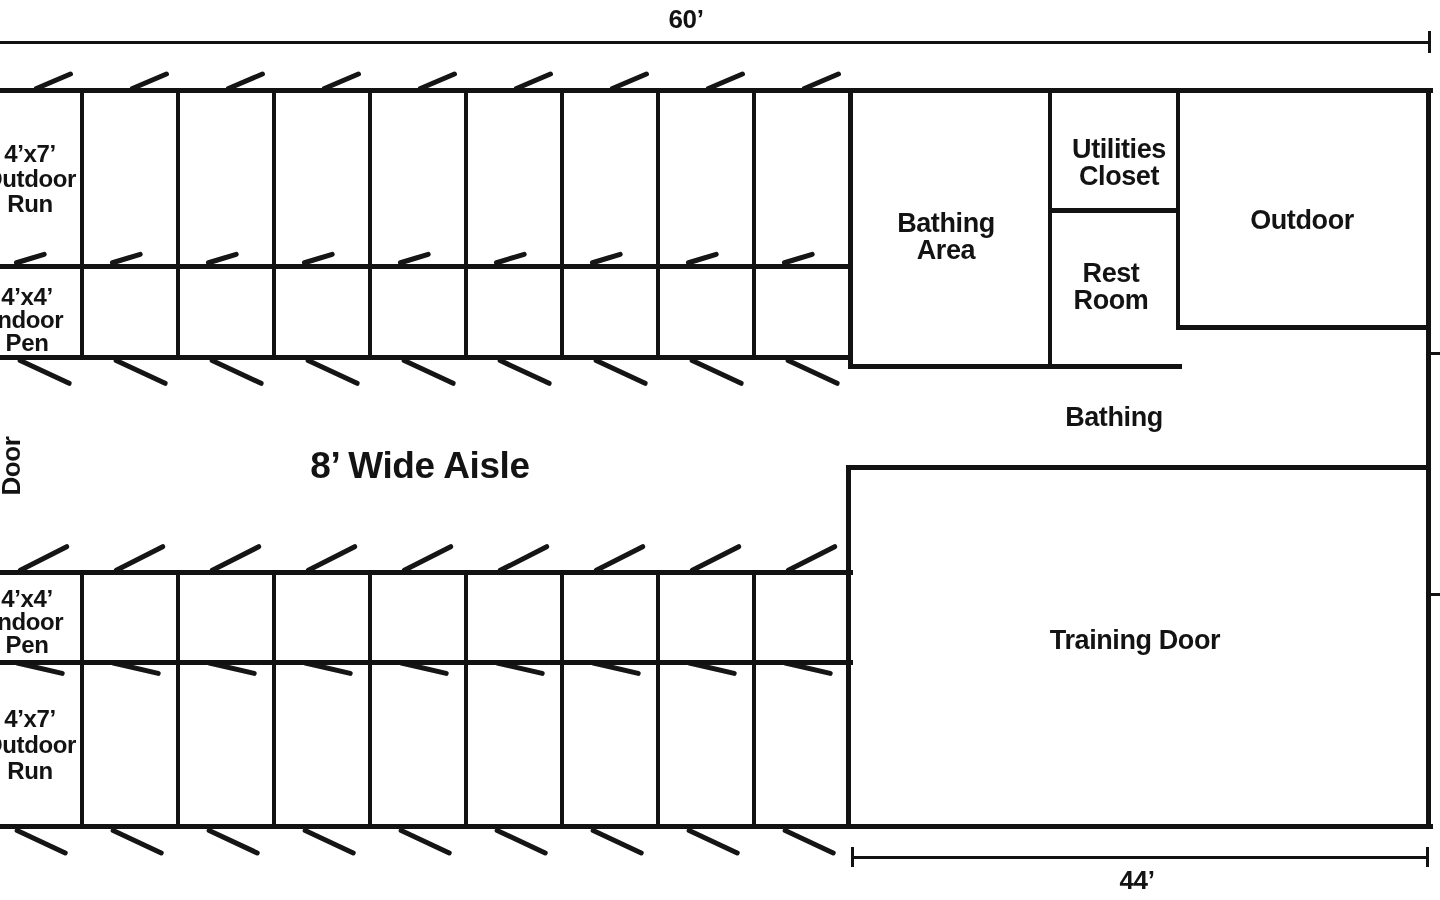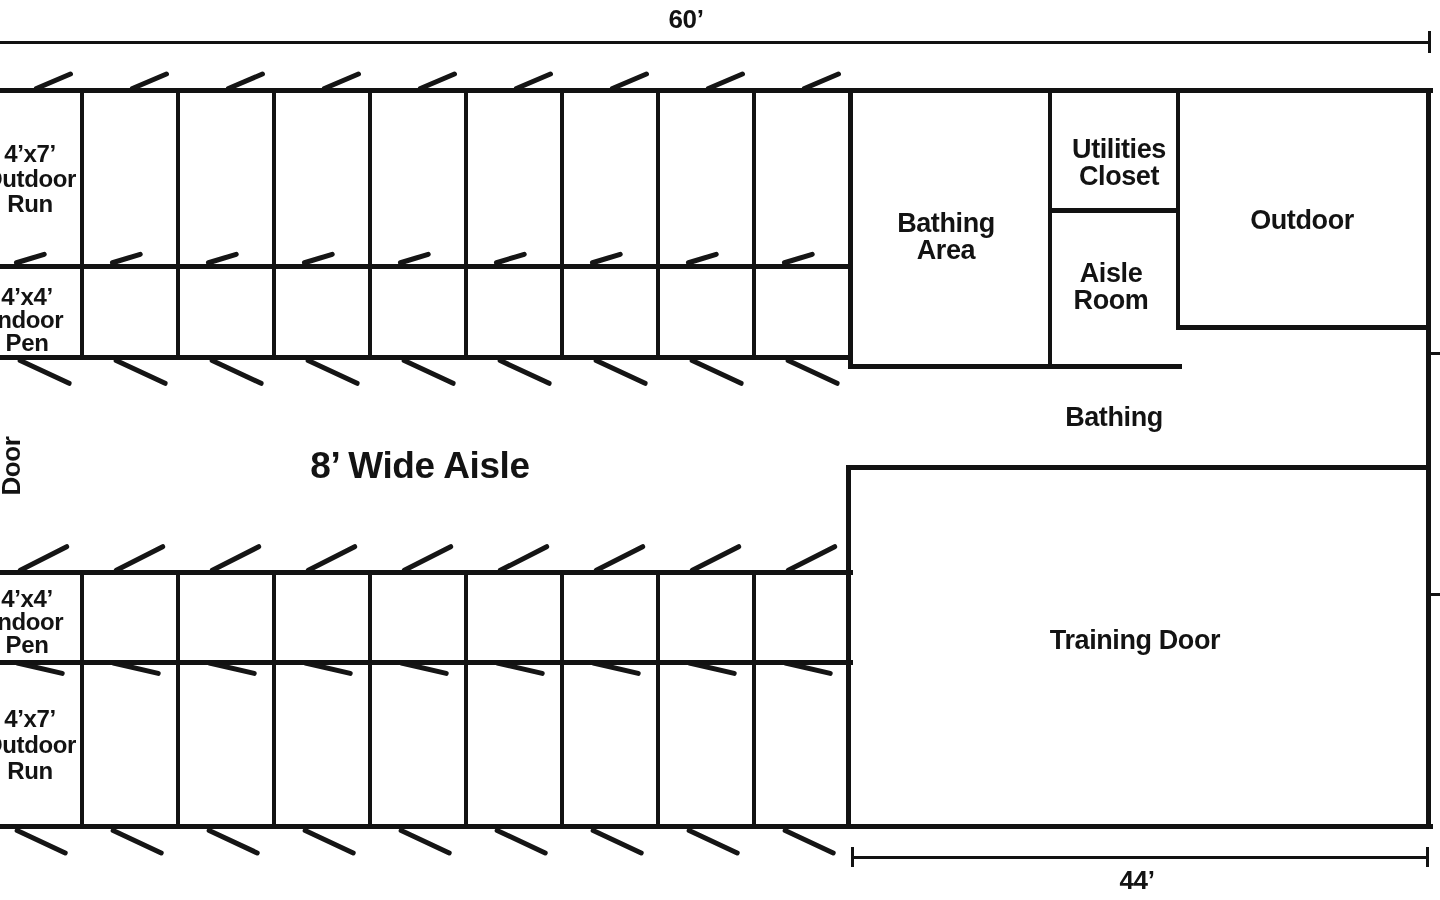--- a/index.html
+++ b/index.html
@@ -126,21 +126,21 @@
   <div class="lbl f-cell-tight" style="left:27px;top:319px;">4’x4’
 Indoor
 Pen</div>
 
   <div class="lbl f-room" style="left:946px;top:237px;">Bathing
 Area</div>
 
   <div class="lbl f-room" style="left:1119px;top:163px;">Utilities
 Closet</div>
 
-  <div class="lbl f-room" style="left:1111px;top:287px;">Aisle
+  <div class="lbl f-room" style="left:1111px;top:287px;">Rest
 Room</div>
 
   <div class="lbl f-room" style="left:1302px;top:220px;">Outdoor</div>
 
   <div class="lbl f-room" style="left:1114px;top:417px;">Bathing</div>
 
   <div class="lbl f-aisle" style="left:420px;top:466px;">8’ Wide Aisle</div>
 
   <div class="lbl f-door rot" style="left:11px;top:466px;">Door</div>
 

